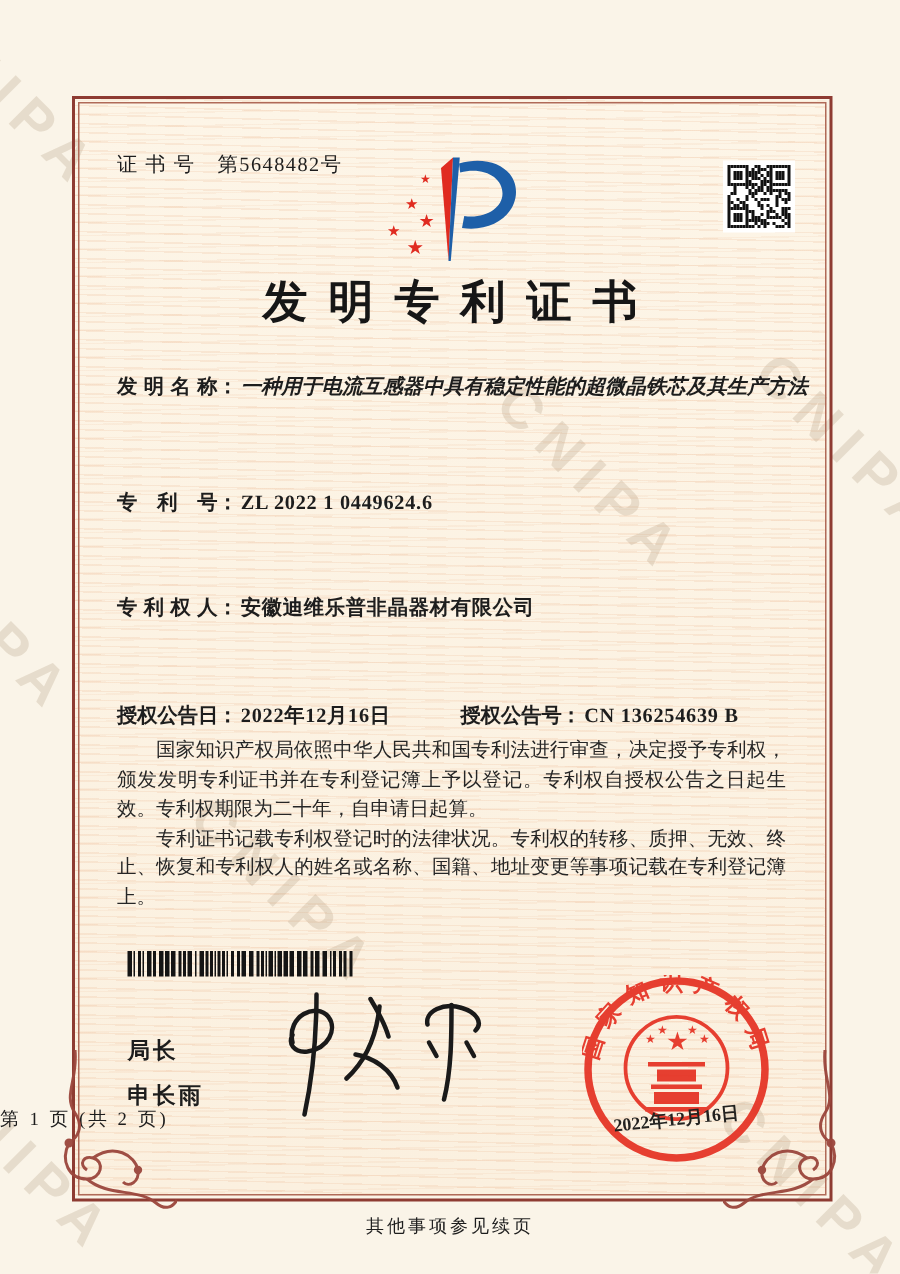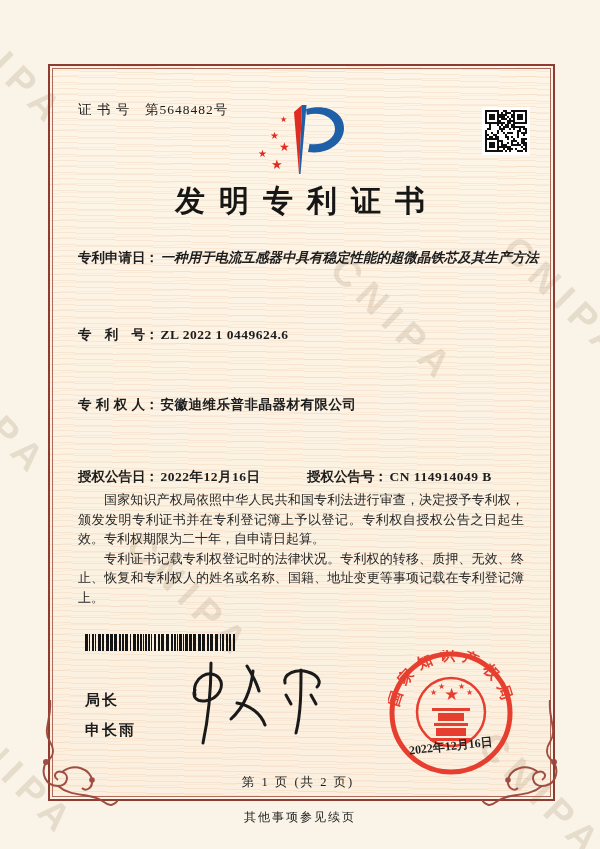--- a/index.html
+++ b/index.html
@@ -42,21 +42,21 @@
   .bodytext{
     position:absolute;left:78px;top:490px;width:446px;
     font-size:13px;line-height:19.5px;text-align:justify;color:#262626;
   }
   .bodytext p{margin:0;text-indent:2em;}
   .barcode{position:absolute;left:85px;top:634px;height:17px;display:flex;align-items:stretch;}
   .barcode div{height:100%;}
   .director{position:absolute;left:85px;font-size:15px;font-weight:bold;letter-spacing:2px;}
   .sig{position:absolute;left:165px;top:655px;}
   .seal{position:absolute;left:388px;top:650px;z-index:5;opacity:.92;}
-  .page-num{position:absolute;left:0;top:774px;width:596px;text-align:center;font-size:12.5px;letter-spacing:2px;}
+  .page-num{position:absolute;left:0;top:738px;width:596px;font-size:12.5px;letter-spacing:2px;}
   .note{position:absolute;left:0;top:809px;width:600px;text-align:center;font-size:12px;letter-spacing:2px;}
   .qr{position:absolute;left:482px;top:107px;background:#fff;padding:3px;z-index:3;}
   .qr-grid{display:grid;grid-template-columns:repeat(21,2px);grid-auto-rows:2px;}
   .qr-grid b{background:#111;}
   .flourish{position:absolute;z-index:4;}
   .flourish.fl-left{left:36px;top:700px;}
   .flourish.fl-right{left:482px;top:700px;transform:scaleX(-1);}
 </style>
 </head>
 <body>
@@ -536,32 +536,32 @@
         <b></b>
         <b></b>
         <i></i>
         <b></b>
       </div>
     </div>
 
   <div class="title">发明专利证书</div>
 
   <div class="field-row" style="top:249px">
-    <span class="f-label">专利申请日</span><span class="f-colon">：</span><span class="f-value" style="letter-spacing:0;font-style:italic;">一种用于电流互感器中具有稳定性能的超微晶铁芯及其生产方法</span>
+    <span class="f-label">发明名称</span><span class="f-colon">：</span><span class="f-value" style="letter-spacing:0;font-style:italic;">一种用于电流互感器中具有稳定性能的超微晶铁芯及其生产方法</span>
   </div>
   <div class="field-row" style="top:326px">
     <span class="f-label">专利号</span><span class="f-colon">：</span><span class="f-value">ZL 2022 1 0449624.6</span>
   </div>
   <div class="field-row" style="top:396px">
     <span class="f-label">专利权人</span><span class="f-colon">：</span><span class="f-value">安徽迪维乐普非晶器材有限公司</span>
   </div>
   <div class="field-row" style="top:468px">
     <span class="f-label">授权公告日</span><span class="f-colon">：</span><span class="f-value">2022年12月16日</span>
     <span class="pair2">
-      <span class="f-label">授权公告号</span><span class="f-colon">：</span><span class="f-value">CN 114914049 B</span>
+      <span class="f-label">授权公告号</span><span class="f-colon">：</span><span class="f-value">CN 136254639 B</span>
     </span>
   </div>
 
   <div class="bodytext">
     <p>国家知识产权局依照中华人民共和国专利法进行审查，决定授予专利权，颁发发明专利证书并在专利登记簿上予以登记。专利权自授权公告之日起生效。专利权期限为二十年，自申请日起算。</p>
     <p>专利证书记载专利权登记时的法律状况。专利权的转移、质押、无效、终止、恢复和专利权人的姓名或名称、国籍、地址变更等事项记载在专利登记簿上。</p>
   </div>
 
   <div class="barcode">
       <div style="width: 3px; background: rgb(20, 20, 20);"></div>

